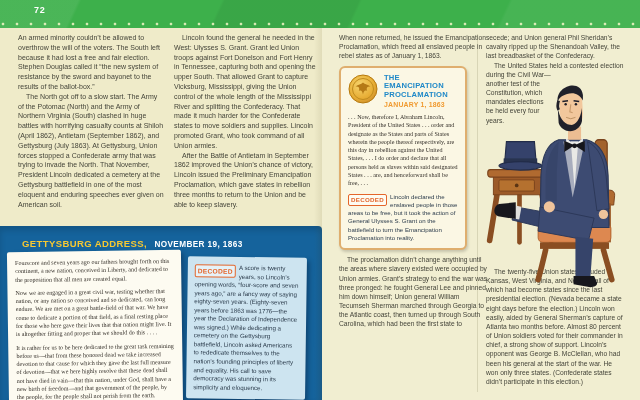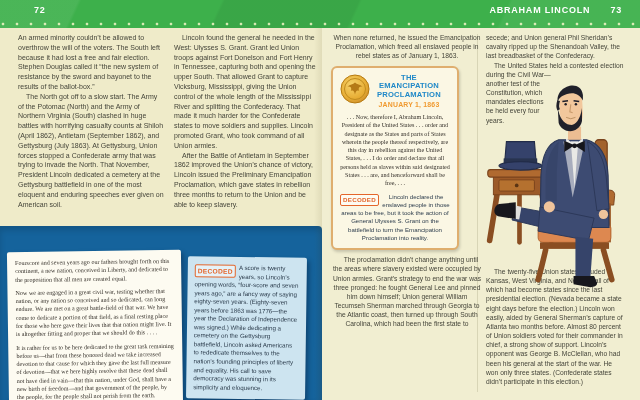--- a/index.html
+++ b/index.html
@@ -22,21 +22,21 @@
   .gutter{position:absolute;top:28px;bottom:0;left:314px;width:16px;
     background:linear-gradient(90deg, rgba(90,80,40,0) 0%, rgba(90,80,40,0.10) 50%, rgba(90,80,40,0) 100%);pointer-events:none;}
 
   .bt{margin:0;font-size:7px;line-height:1.4;color:#45453a;}
   .page-right .bt{font-size:6.7px;line-height:1.37;}
   .ind{text-indent:8px;}
 
   .col{position:absolute;top:5px;}
   .colL1{left:18px;width:146px;}
   .colL2{left:174px;width:142px;}
-  .colR1{left:9px;width:152px;text-align:center;}
+  .colR1{left:17px;width:152px;}
   .colR2{left:164px;width:138px;}
   .divider{position:absolute;left:155px;top:6px;bottom:8px;width:1px;background:#d8d5b6;}
 
   
   .gpanel{position:absolute;left:0;top:198px;width:322px;bottom:0;background:#15639c;border-radius:0 4px 0 0;
     box-shadow:inset 0 4px 6px rgba(0,0,0,0.15);}
   .gtitle{position:absolute;left:22px;top:7px;white-space:nowrap;}
   .gt1{color:#f6c832;font-size:9.5px;font-weight:bold;letter-spacing:0.4px;}
   .gt2{color:#ffffff;font-size:8.2px;font-weight:bold;letter-spacing:0.4px;margin-left:3px;}
   .gpaper{position:absolute;left:8px;top:25px;width:158px;background:#fdfbf1;border-radius:2px;
@@ -68,38 +68,38 @@
 </style>
 </head>
 <body>
 
 <div class="stage">
 
   <header class="topbar">
     <div class="hgroup">
       <span class="pagenum">72</span>
     </div>
-    <div class="hgroup">
-      <span class="htitle">ABRAHAM LINCOLN</span>
-      <span class="pagenum">73</span>
-    </div>
     <div class="stars"></div>
   </header>
 
   <section class="page page-left">
     <div class="col colL1">
       <p class="bt">An armed minority couldn’t be allowed to overthrow the will of the voters. The South left because it had lost a free and fair election. Stephen Douglas called it “the new system of resistance by the sword and bayonet to the results of the ballot-box.”</p>
       <p class="bt ind">The North got off to a slow start. The Army of the Potomac (North) and the Army of Northern Virginia (South) clashed in huge battles with horrifying casualty counts at Shiloh (April 1862), Antietam (September 1862), and Gettysburg (July 1863). At Gettysburg, Union forces stopped a Confederate army that was trying to invade the North. That November, President Lincoln dedicated a cemetery at the Gettysburg battlefield in one of the most eloquent and enduring speeches ever given on American soil.</p>
     </div>
     <div class="col colL2">
       <p class="bt ind">Lincoln found the general he needed in the West: Ulysses S. Grant. Grant led Union troops against Fort Donelson and Fort Henry in Tennessee, capturing both and opening the upper South. That allowed Grant to capture Vicksburg, Mississippi, giving the Union control of the whole length of the Mississippi River and splitting the Confederacy. That made it much harder for the Confederate states to move soldiers and supplies. Lincoln promoted Grant, who took command of all Union armies.</p>
       <p class="bt ind">After the Battle of Antietam in September 1862 improved the Union’s chance of victory, Lincoln issued the Preliminary Emancipation Proclamation, which gave states in rebellion three months to return to the Union and be able to keep slavery.</p>
     </div>
 
     <div class="gpanel">
+      <div class="gtitle">
+        <span class="gt1">GETTYSBURG ADDRESS,</span>
+        <span class="gt2">NOVEMBER 19, 1863</span>
+      </div>
       <div class="gpaper">
         <p class="serif">Fourscore and seven years ago our fathers brought forth on this continent, a new nation, conceived in Liberty, and dedicated to the proposition that all men are created equal.</p>
         <p class="serif">Now we are engaged in a great civil war, testing whether that nation, or any nation so conceived and so dedicated, can long endure. We are met on a great battle-field of that war. We have come to dedicate a portion of that field, as a final resting place for those who here gave their lives that that nation might live. It is altogether fitting and proper that we should do this . . . .</p>
         <p class="serif">It is rather for us to be here dedicated to the great task remaining before us—that from these honored dead we take increased devotion to that cause for which they gave the last full measure of devotion—that we here highly resolve that these dead shall not have died in vain—that this nation, under God, shall have a new birth of freedom—and that government of the people, by the people, for the people shall not perish from the earth.</p>
       </div>
       <div class="gnote">
         <span class="dlabel">DECODED</span>
         <span>A score is twenty years, so Lincoln’s opening words, “four-score and seven years ago,” are a fancy way of saying eighty-seven years. (Eighty-seven years before 1863 was 1776—the year the Declaration of Independence was signed.) While dedicating a cemetery on the Gettysburg battlefield, Lincoln asked Americans to rededicate themselves to the nation’s founding principles of liberty and equality. His call to save democracy was stunning in its simplicity and eloquence.</span>
       </div>
     </div>

